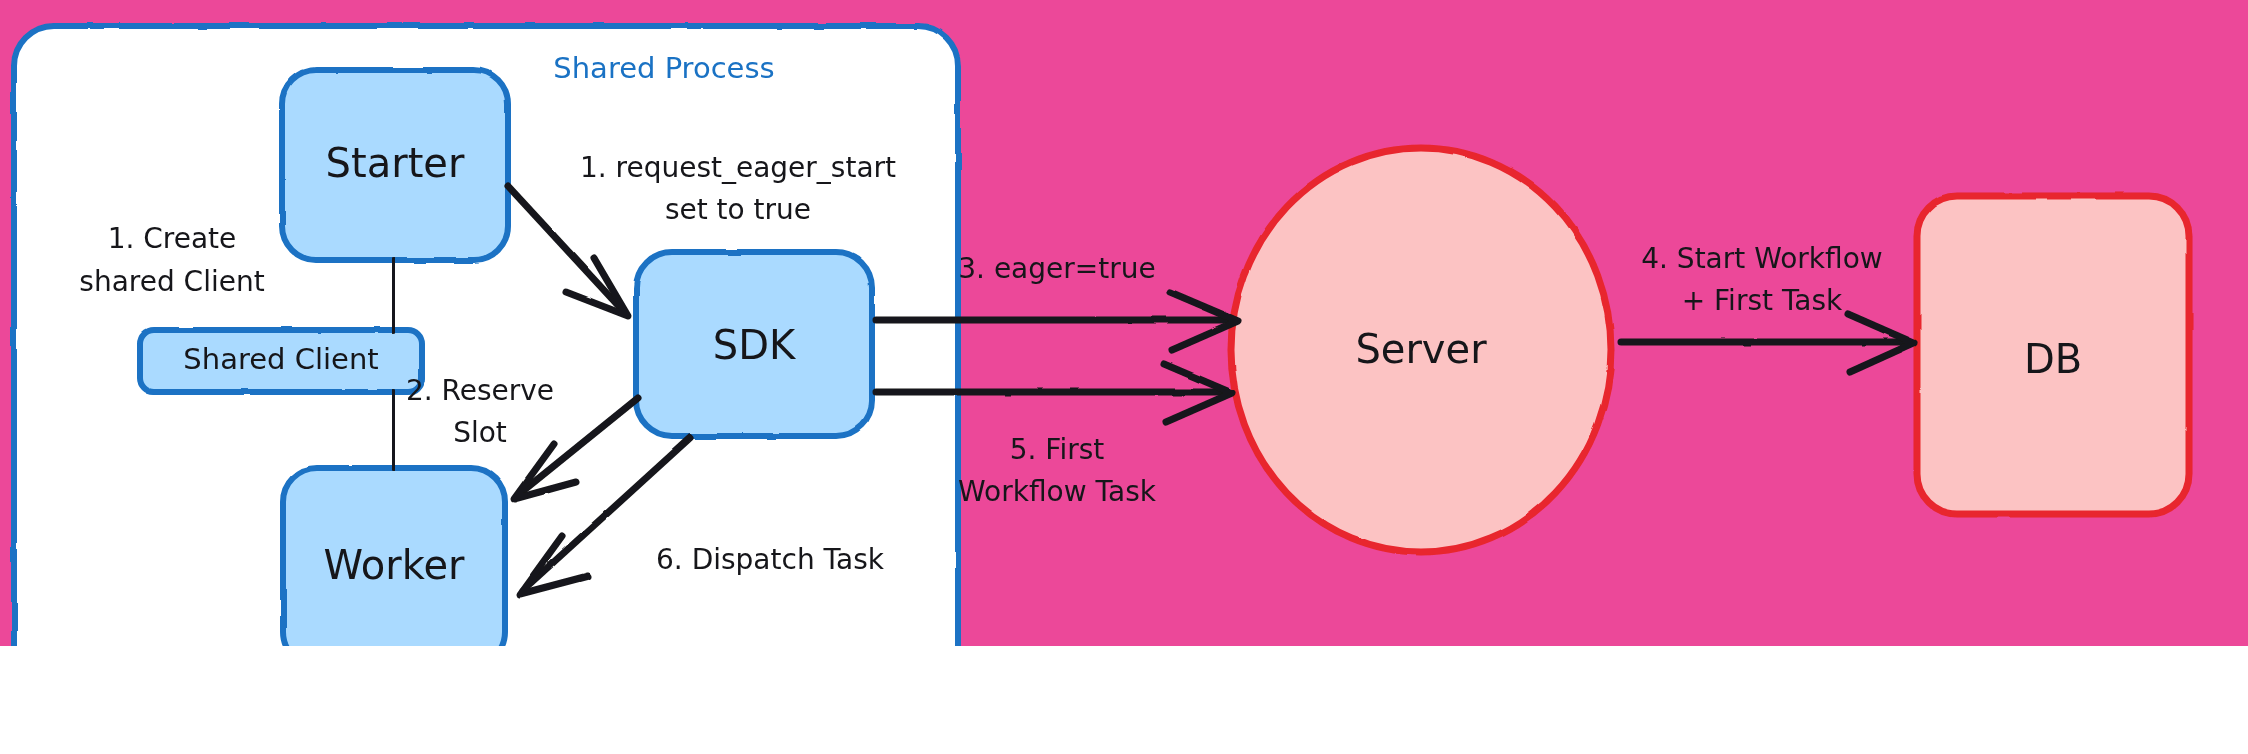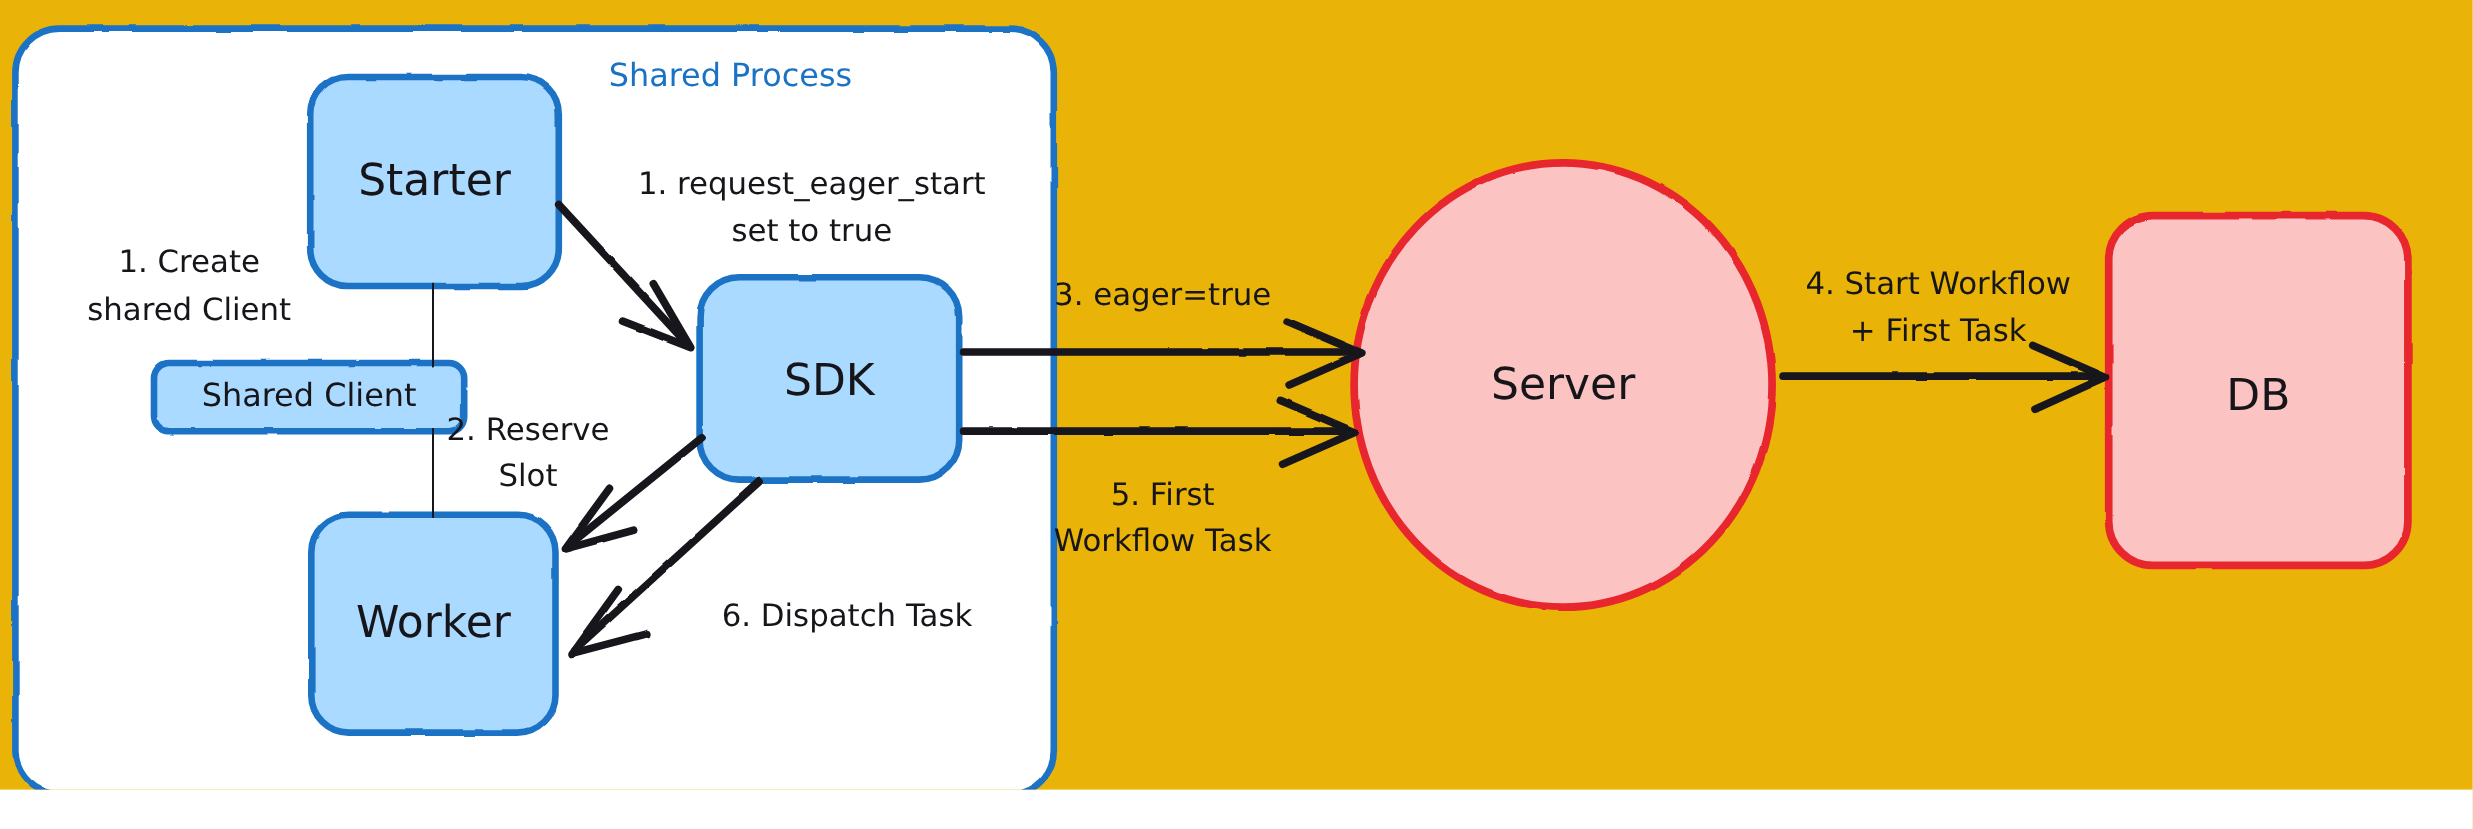--- a/index.html
+++ b/index.html
@@ -6,22 +6,22 @@
     margin: 0;
     padding: 0;
     background: #ffffff;
   }
   body {
     font-family: "DejaVu Sans", sans-serif;
   }
   #stage {
     position: relative;
     width: 2248px;
-    height: 718px;
-    background: #eab308;
+    height: 646px;
+    background: #ec4899;
     overflow: hidden;
   }
   #stage svg.layer {
     position: absolute;
     left: 0;
     top: 0;
     width: 2248px;
     height: 754px;
   }
   .dtext {

